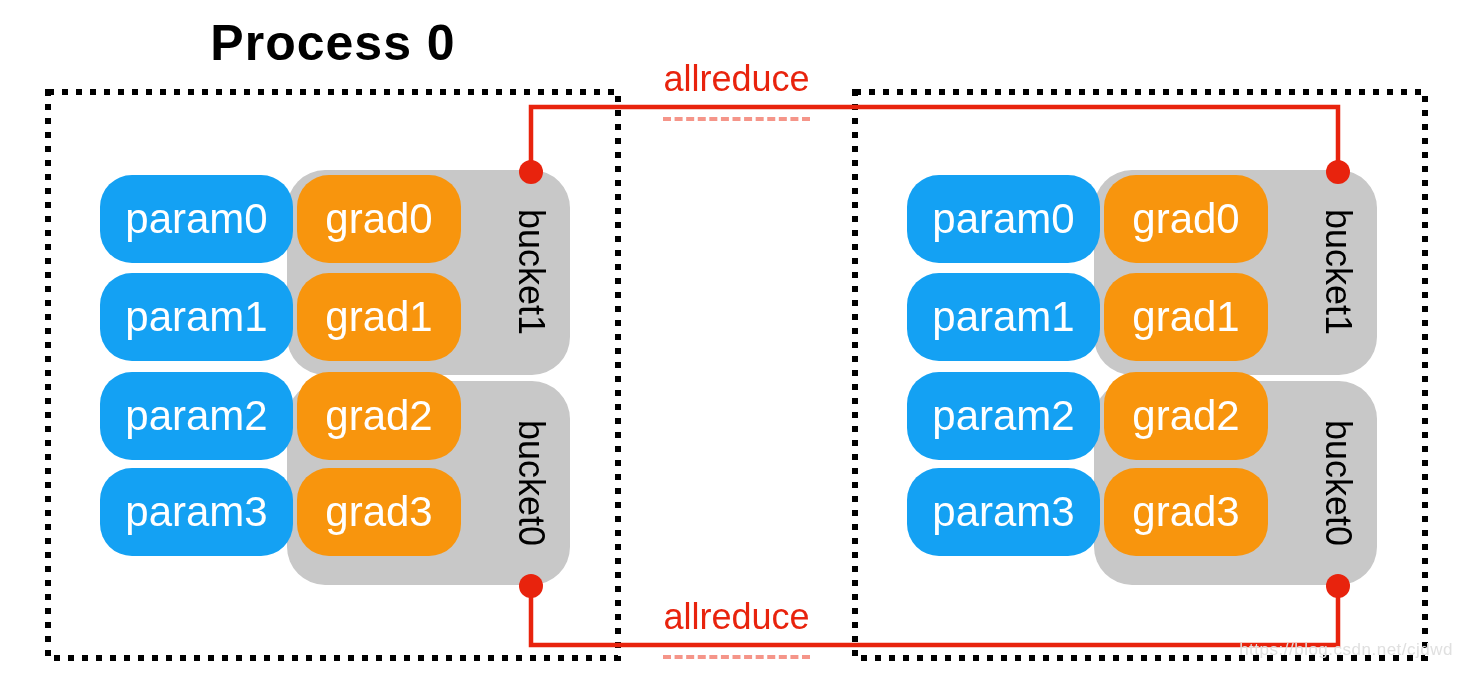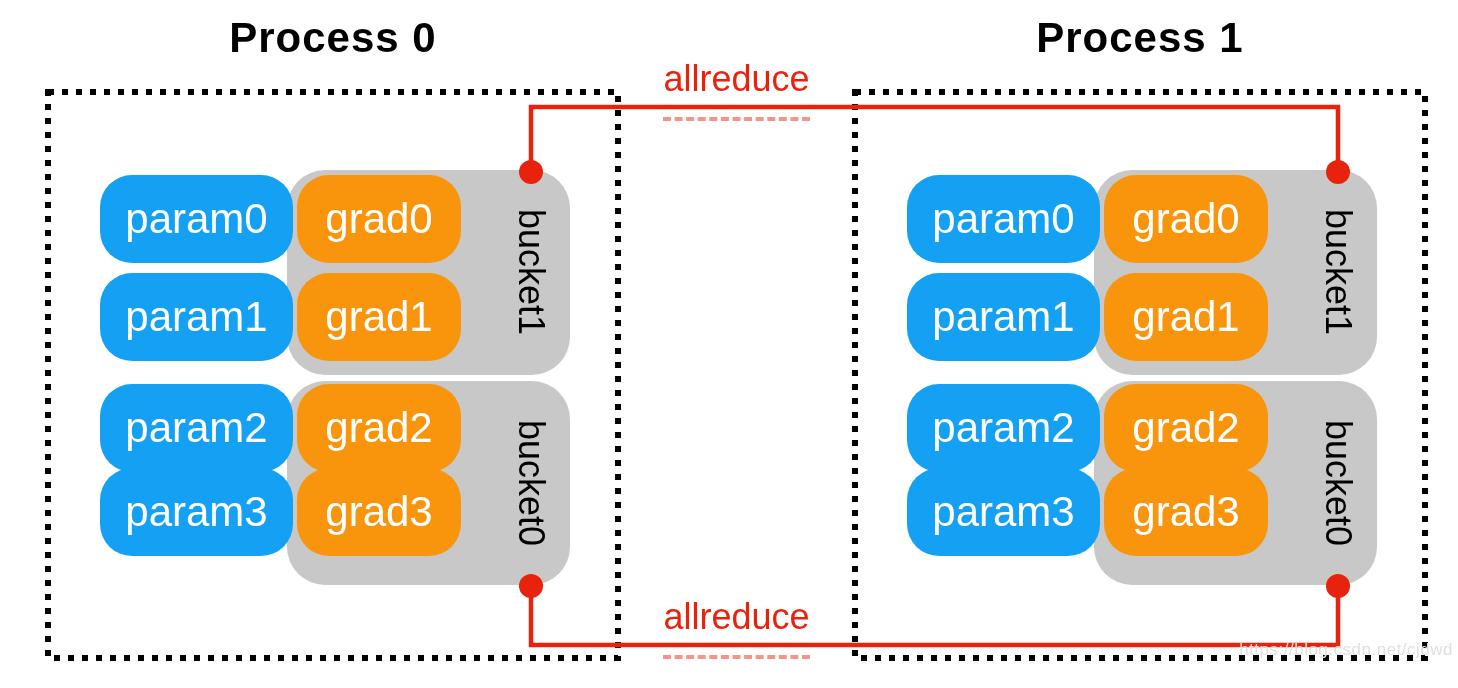--- a/index.html
+++ b/index.html
@@ -4,42 +4,42 @@
 <style>
   html,body{margin:0;padding:0;background:#ffffff;}
   #stage{
     position:relative;width:1458px;height:688px;overflow:hidden;background:#ffffff;
     font-family:"Liberation Sans","DejaVu Sans",sans-serif;
   }
   .process{position:absolute;top:0;left:0;width:651px;height:688px;}
   .process--right{left:807px;}
   .process-title{
     position:absolute;left:48px;top:14px;width:570px;text-align:center;
-    font-size:42px;font-weight:bold;color:#000;letter-spacing:1px;
+    font-size:50px;font-weight:bold;color:#000;letter-spacing:1px;
   }
   .bucket-group{
     position:absolute;left:287px;width:283px;height:204px;
     background:var(--bucket-gray);border-radius:38px;
   }
   .bucket-group.top{top:170px;height:205px;}
   .bucket-group.bottom{top:381px;}
   .bucket-label{
     position:absolute;right:0px;top:0;width:78px;height:100%;
     display:flex;align-items:center;justify-content:center;
     writing-mode:vertical-rl;text-orientation:mixed;
     font-size:36px;color:#000;
   }
   .pill{
     position:absolute;width:193px;height:88px;border-radius:32px;
     display:flex;align-items:center;justify-content:center;
     color:#ffffff;font-size:42px;font-weight:400;
   }
   .pill.param{left:100px;background:var(--param-blue);}
   .pill.grad{left:297px;width:164px;background:var(--grad-orange);}
-  .row0{top:175px}.row1{top:273px}.row2{top:384px}.row3{top:468px}
+  .row0{top:175px}.row1{top:273px}.row2{top:372px}.row3{top:468px}
   #wires{position:absolute;left:0;top:0;pointer-events:none;}
   .allreduce-label{
     position:absolute;left:618px;width:237px;text-align:center;z-index:5;
   }
   .allreduce-label span{
     display:inline-block;color:var(--line-red);font-size:36px;line-height:1.0;
     padding-bottom:20px;border-bottom:4px dashed rgba(236,62,40,0.55);
   }
   .allreduce-label.top{top:61px;}
   .allreduce-label.bottom{top:599px;}
@@ -67,21 +67,20 @@
     <div class="pill grad  row0">grad0</div>
     <div class="pill param row1">param1</div>
     <div class="pill grad  row1">grad1</div>
     <div class="pill param row2">param2</div>
     <div class="pill grad  row2">grad2</div>
     <div class="pill param row3">param3</div>
     <div class="pill grad  row3">grad3</div>
   </div>
 
   <div class="process process--right">
-    <div class="process-title">Process 1</div>
 
     <div class="bucket-group top">
       <div class="bucket-label">bucket1</div>
     </div>
     <div class="bucket-group bottom">
       <div class="bucket-label">bucket0</div>
     </div>
 
     <div class="pill param row0">param0</div>
     <div class="pill grad  row0">grad0</div>

